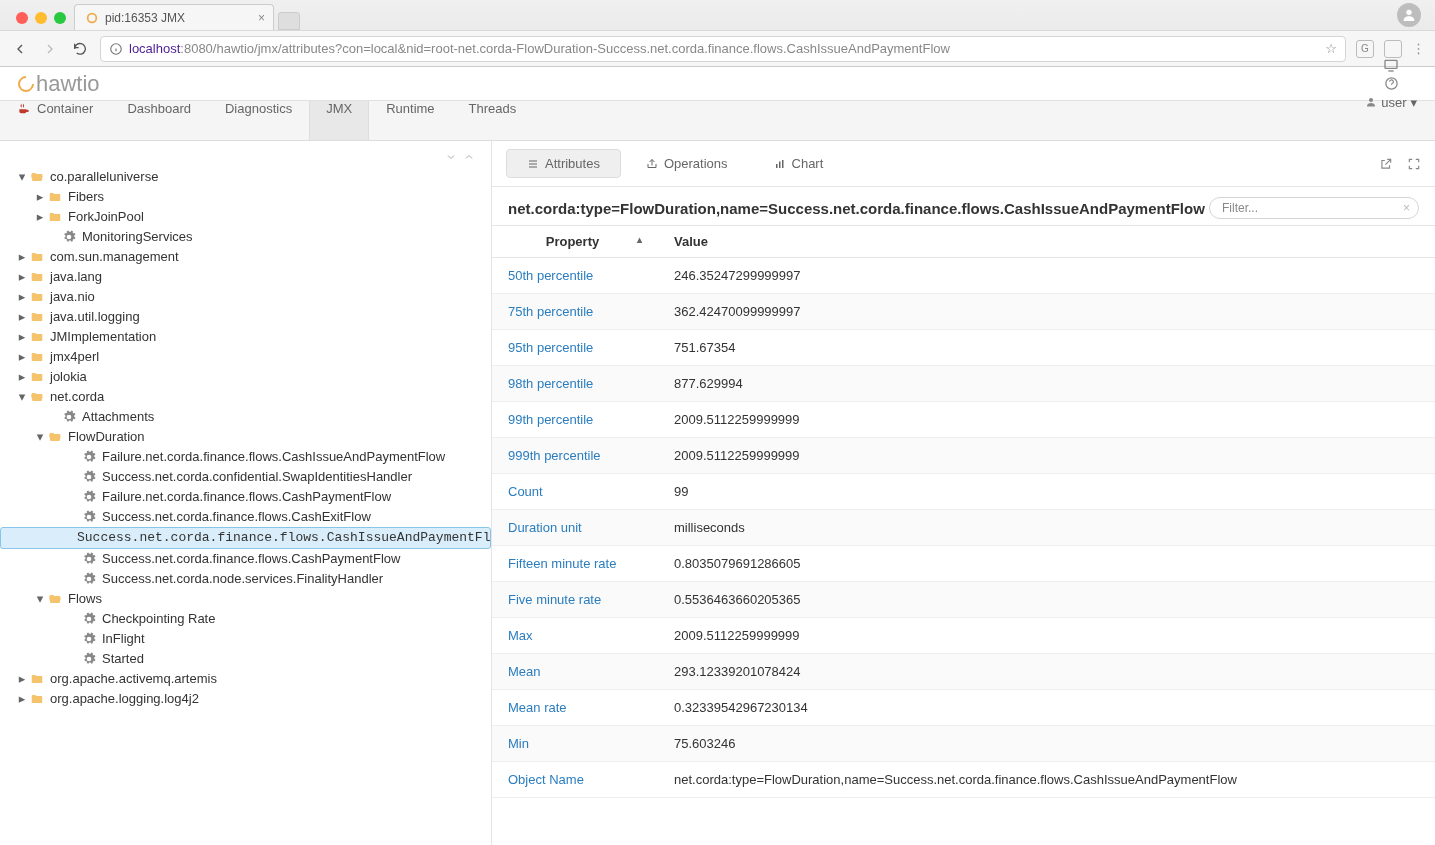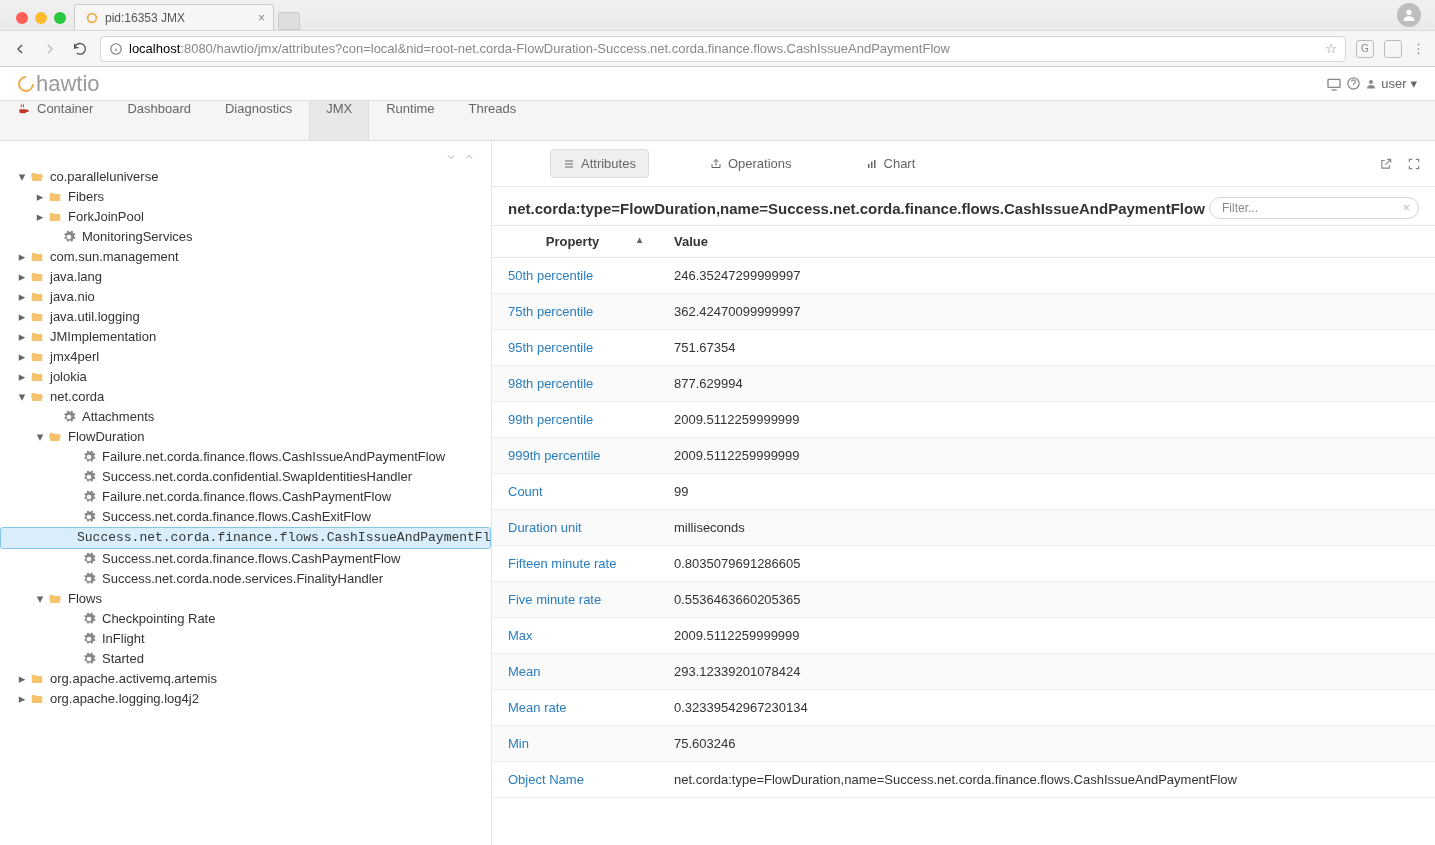--- a/index.html
+++ b/index.html
@@ -15,31 +15,31 @@
 .tl.green { background: #28c840; }
 .tab { background: #f6f6f6; height: 26px; display: flex; align-items: center; padding: 0 30px 0 10px; border: 1px solid #ccc; border-bottom: none; border-radius: 4px 4px 0 0; font-size: 12px; color: #555; position: relative; min-width: 200px; }
 .tab .fav { width: 14px; height: 14px; margin-right: 6px; display: inline-flex; }
 .tab .close { position: absolute; right: 8px; color: #888; cursor: pointer; }
 .newtab { width: 22px; height: 18px; background: #dedede; border: 1px solid #ccc; margin-left: 4px; border-radius: 3px 3px 0 0; }
 .avatar-circle { margin-left: auto; margin-right: 14px; width: 24px; height: 24px; border-radius: 50%; background: #bdbdbd; display: flex; align-items: center; justify-content: center; color: #fff; align-self: center; }
 .addr-bar { height: 36px; background: #f6f6f6; display: flex; align-items: center; padding: 0 10px; gap: 10px; border-top: 1px solid #d9d9d9; }
 .nav-btn { color: #888; display: flex; align-items: center; justify-content: center; width: 20px; }
 .nav-btn.active { color: #555; }
 .url-box { flex: 1; display: flex; align-items: center; border: 1px solid #d5d5d5; background: #fff; border-radius: 4px; height: 26px; padding: 0 8px; font-size: 13px; color: #555; gap: 6px; }
-.url-host { color: #000000; }
+.url-host { color: #4c1d95; }
 .url-path { color: #888; }
 .url-right { margin-left: auto; color: #888; display: flex; gap: 6px; }
 .toolbar-right { display: flex; gap: 10px; color: #888; align-items: center; }
 .sq { width: 18px; height: 18px; border: 1px solid #bbb; border-radius: 3px; display: flex; align-items: center; justify-content: center; font-size: 10px; }
 
 
 .app-header { height: 34px; display: flex; align-items: center; padding: 0 18px; border-bottom: 1px solid #e0e0e0; background: #fff; }
 .brand { font-size: 22px; color: #999; font-weight: 400; display: flex; align-items: center; gap: 2px; }
 .brand .ring { width: 16px; height: 16px; border: 2px solid #f0ad4e; border-radius: 50%; border-top-color: transparent; display: inline-block; transform: rotate(45deg); }
-.header-right { margin-left: auto; display: flex; gap: 4px; color: #888; align-items: center; font-size: 13px; }
+.header-right { margin-left: auto; display: flex; gap: 4px; color: #888; align-items: center; font-size: 13px; flex-direction: column; }
 .user-menu { color: #666; display: flex; align-items: center; gap: 4px; }
 
 
 .nav-tabs { height: 40px; background: #f5f5f5; border-bottom: 1px solid #ddd; display: flex; align-items: stretch; padding: 0; }
 .nav-tab { display: flex; align-items: flex-start; padding: 0 16px; color: #666; cursor: pointer; border-right: 1px solid transparent; border-left: 1px solid transparent; }
 .nav-tab.active { background: #e8e8e8; border-left: 1px solid #ddd; border-right: 1px solid #ddd; }
 .coffee { width: 14px; height: 14px; margin-right: 6px; display: inline-flex; }
 
 
 .main { display: flex; height: calc(845px - 30px - 36px - 34px - 40px); }
@@ -54,21 +54,21 @@
 .gear-icon { color: #888; margin-right: 6px; display: inline-flex; width: 14px; }
 .indent-1 { padding-left: 16px; }
 .indent-2 { padding-left: 34px; }
 .indent-3b { padding-left: 48px; }
 .indent-4 { padding-left: 68px; }
 .no-chev { width: 12px; display: inline-block; margin-right: 2px; }
 
 
 .content { flex: 1; overflow-y: auto; background: #fff; }
 .subtabs { display: flex; align-items: center; padding: 8px 14px 8px 14px; border-bottom: 1px solid #e5e5e5; gap: 4px; }
-.subtab { display: flex; align-items: center; padding: 6px 12px; border: 1px solid transparent; border-radius: 4px; color: #666; cursor: pointer; gap: 6px; font-size: 13px; margin-left: 44px; }
+.subtab { display: flex; align-items: center; padding: 6px 20px; border: 1px solid transparent; border-radius: 4px; color: #666; cursor: pointer; gap: 6px; font-size: 13px; }
 .subtab.active { background: #efefef; border-color: #ddd; }
 .subtabs-right { margin-left: auto; display: flex; gap: 14px; color: #888; }
 .mbean-header { padding: 10px 16px 6px 16px; display: flex; align-items: center; }
 .mbean-title { font-size: 15px; font-weight: 600; color: #333; flex: 1; overflow: hidden; white-space: nowrap; }
 .filter-box { border: 1px solid #d5d5d5; border-radius: 14px; padding: 3px 26px 3px 12px; font-size: 12px; color: #888; width: 210px; position: relative; }
 .filter-box .clear { position: absolute; right: 8px; top: 50%; transform: translateY(-50%); color: #bbb; cursor: pointer; }
 table.attrs { width: 100%; border-collapse: collapse; font-size: 13px; }
 table.attrs th { text-align: left; padding: 8px 12px; border-top: 1px solid #e5e5e5; border-bottom: 1px solid #e5e5e5; background: #fff; font-weight: 600; }
 table.attrs th.prop { padding-left: 16px; text-align: center; }
 .sort-caret { float: right; color: #666; font-size: 10px; margin-right: 8px; }

